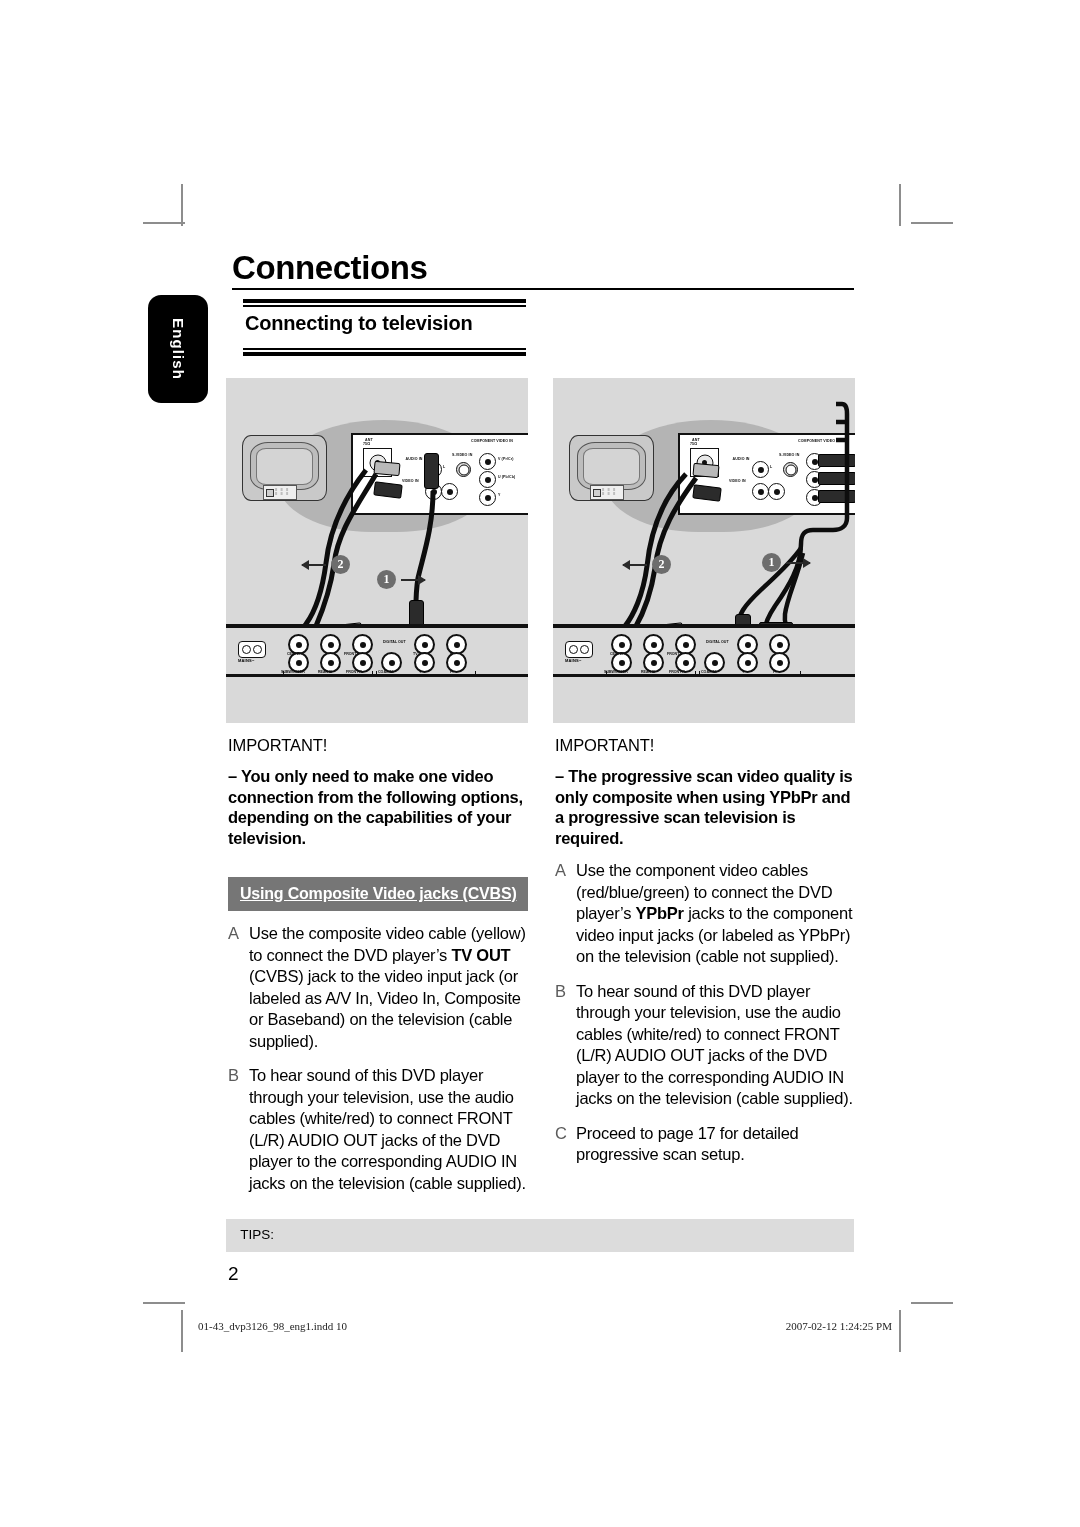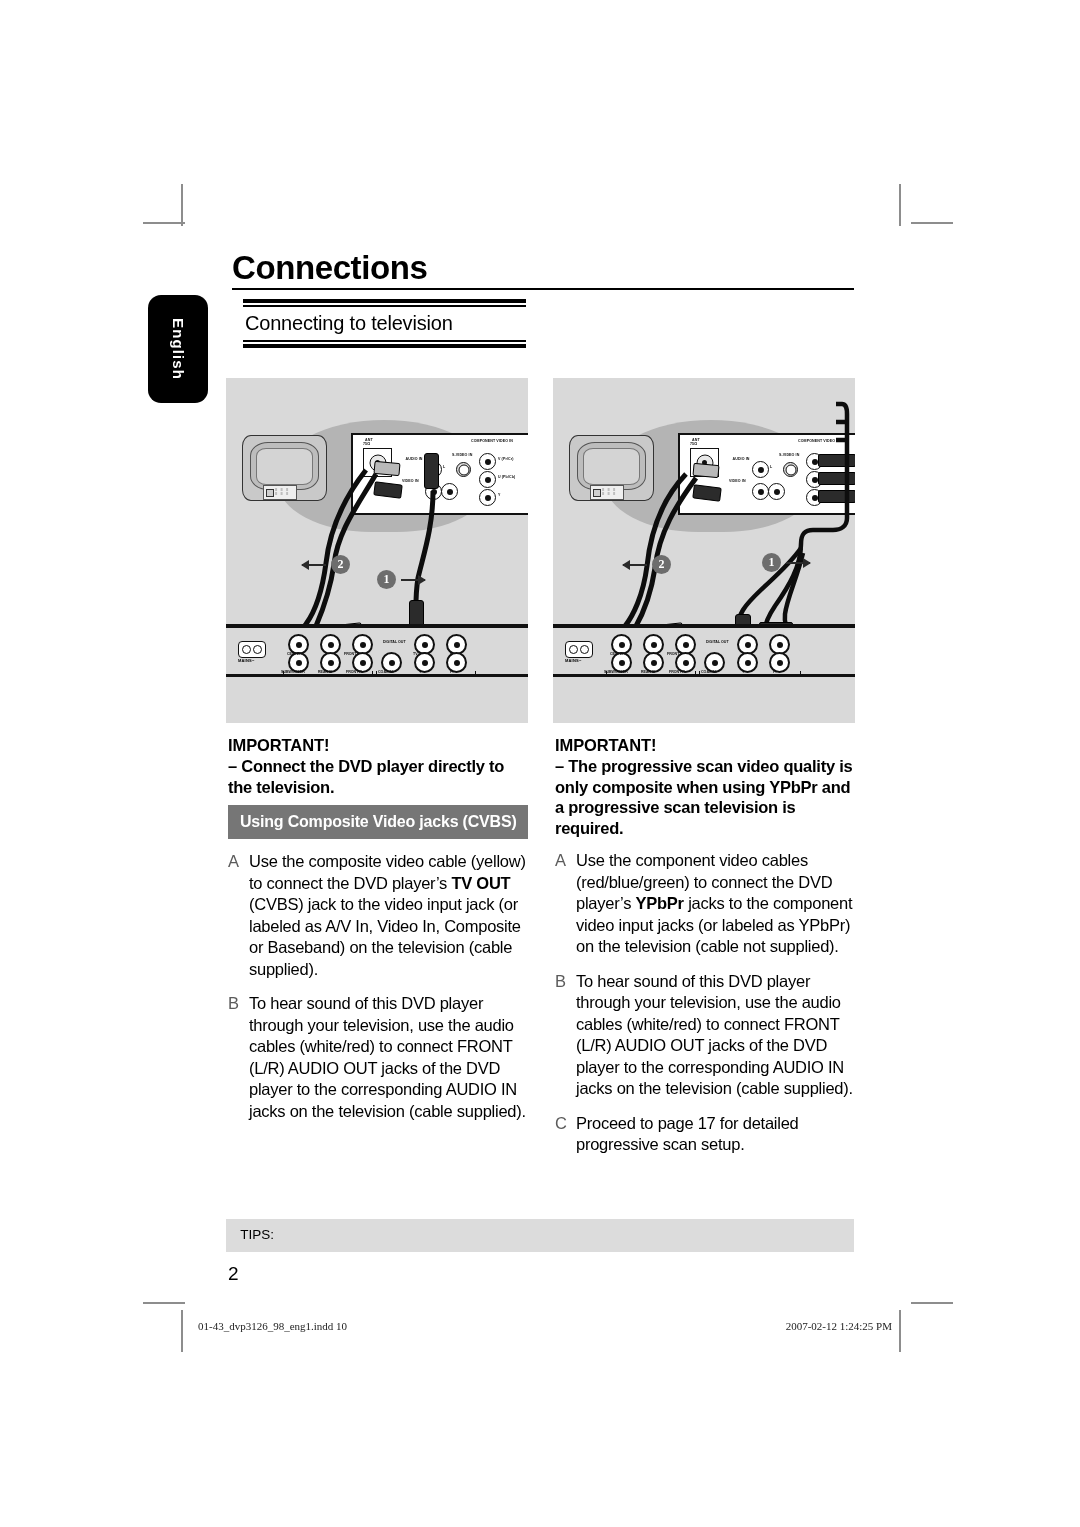--- a/index.html
+++ b/index.html
@@ -71,22 +71,22 @@
     left: 243px;
     top: 299px;
     width: 283px;
   }
   .dbl-rule { width: 100%; }
   .dbl-rule .thin { height: 2px; background: #000; }
   .dbl-rule .gap  { height: 2px; background: #fff; }
   .dbl-rule .thick{ height: 4px; background: #000; }
   #section-head .label {
     font-size: 20px;
-    font-weight: normal;
-    padding: 5px 2px 5px 2px;
+    font-weight: bold;
+    padding: 5px 2px 13px 2px;
     letter-spacing: -0.2px;
   }
 
   
   .diagram {
     position: absolute;
     top: 378px;
     width: 302px;
     height: 345px;
     background: #d9d9d9;
@@ -319,23 +319,23 @@
     border-left:8px solid #2a2a2a;
   }
 
   
   .col { position: absolute; width: 300px; }
   #col-left  { left: 228px; top: 736px; }
   #col-right { left: 555px; top: 736px; }
 
   .important-title {
     font-size: 16.5px;
-    font-weight: bold;
+    font-weight: normal;
     letter-spacing: -0.1px;
-    margin: 0 0 1px 0;
+    margin: 0 0 11px 0;
   }
   .important-line {
     font-size: 16.5px;
     font-weight: bold;
     line-height: 20.5px;
     letter-spacing: -0.25px;
     margin: 0;
   }
   .subhead-bar {
     background: #767676;
@@ -647,22 +647,22 @@
       <div class="tiny" style="left:220px; top:42px;">Pr</div>
       <div class="bracket" style="left:146px; top:43px; width:100px;"></div>
       <div class="tiny" style="left:164px; top:46px;">COMPONENT VIDEO OUT</div>
     </div>
     <div class="floor-line2"></div>
   </div>
 </div>
 
 <div class="col" id="col-left">
   <div class="important-title">IMPORTANT!</div>
-  <p class="important-line">– Connect the DVD player directly to the television.</p>
-  <div class="subhead-bar" style="margin-top:8px;">Using Composite Video jacks (CVBS)</div>
+  <p class="important-line">– You only need to make one video connection from the following options, depending on the capabilities of your television.</p>
+  <div class="subhead-bar" style="margin-top:29px;text-decoration:underline;">Using Composite Video jacks (CVBS)</div>
   <div class="steps">
     <div class="step-item">
       <div class="step-letter">A</div>
       <div class="step-text"><span>Use the composite video cable (yellow) to connect the DVD player’s </span><b>TV OUT</b><span> (CVBS) jack to the video input jack (or labeled as A/V In, Video In, Composite or Baseband) on the television (cable supplied).</span></div>
     </div>
     <div class="step-item">
       <div class="step-letter">B</div>
       <div class="step-text">To hear sound of this DVD player through your television, use the audio cables (white/red) to connect FRONT (L/R) AUDIO OUT jacks of the DVD player to the corresponding AUDIO IN jacks on the television (cable supplied).</div>
     </div>
   </div>

